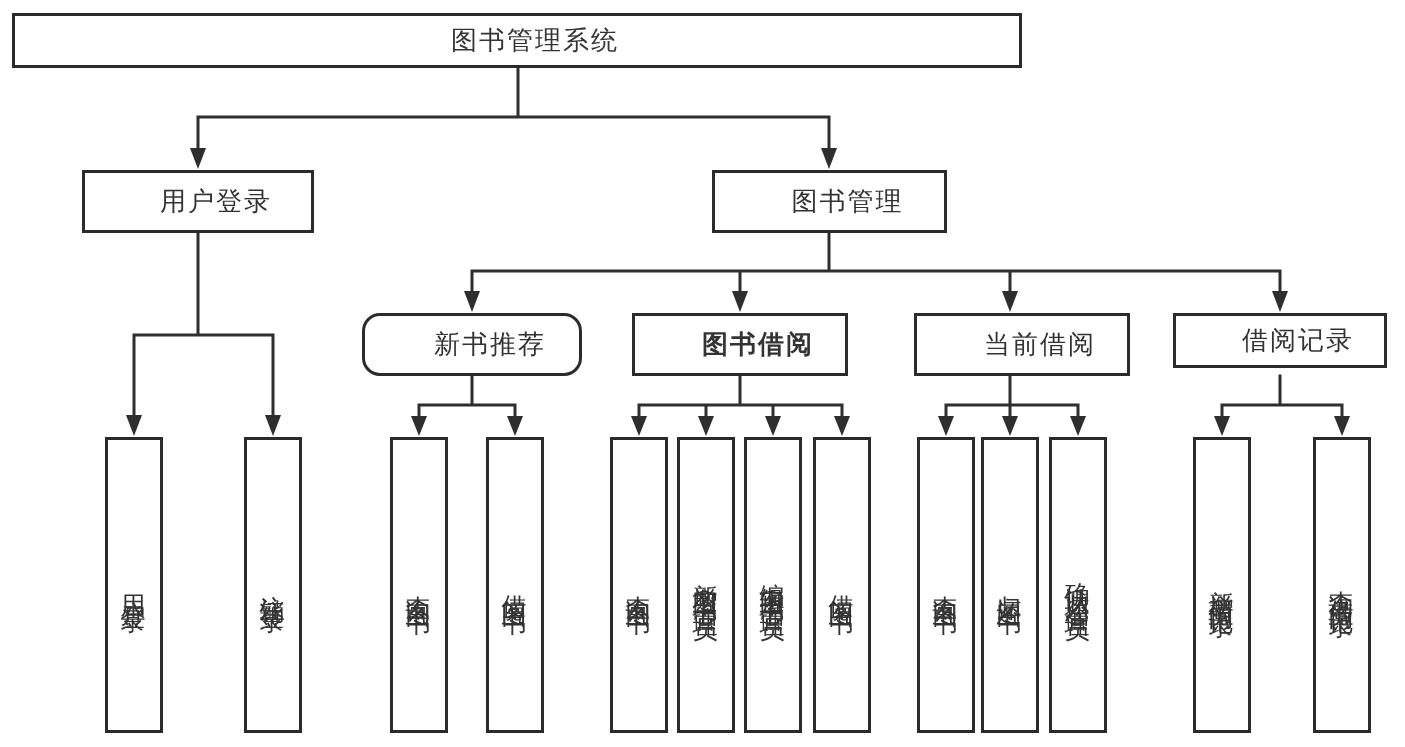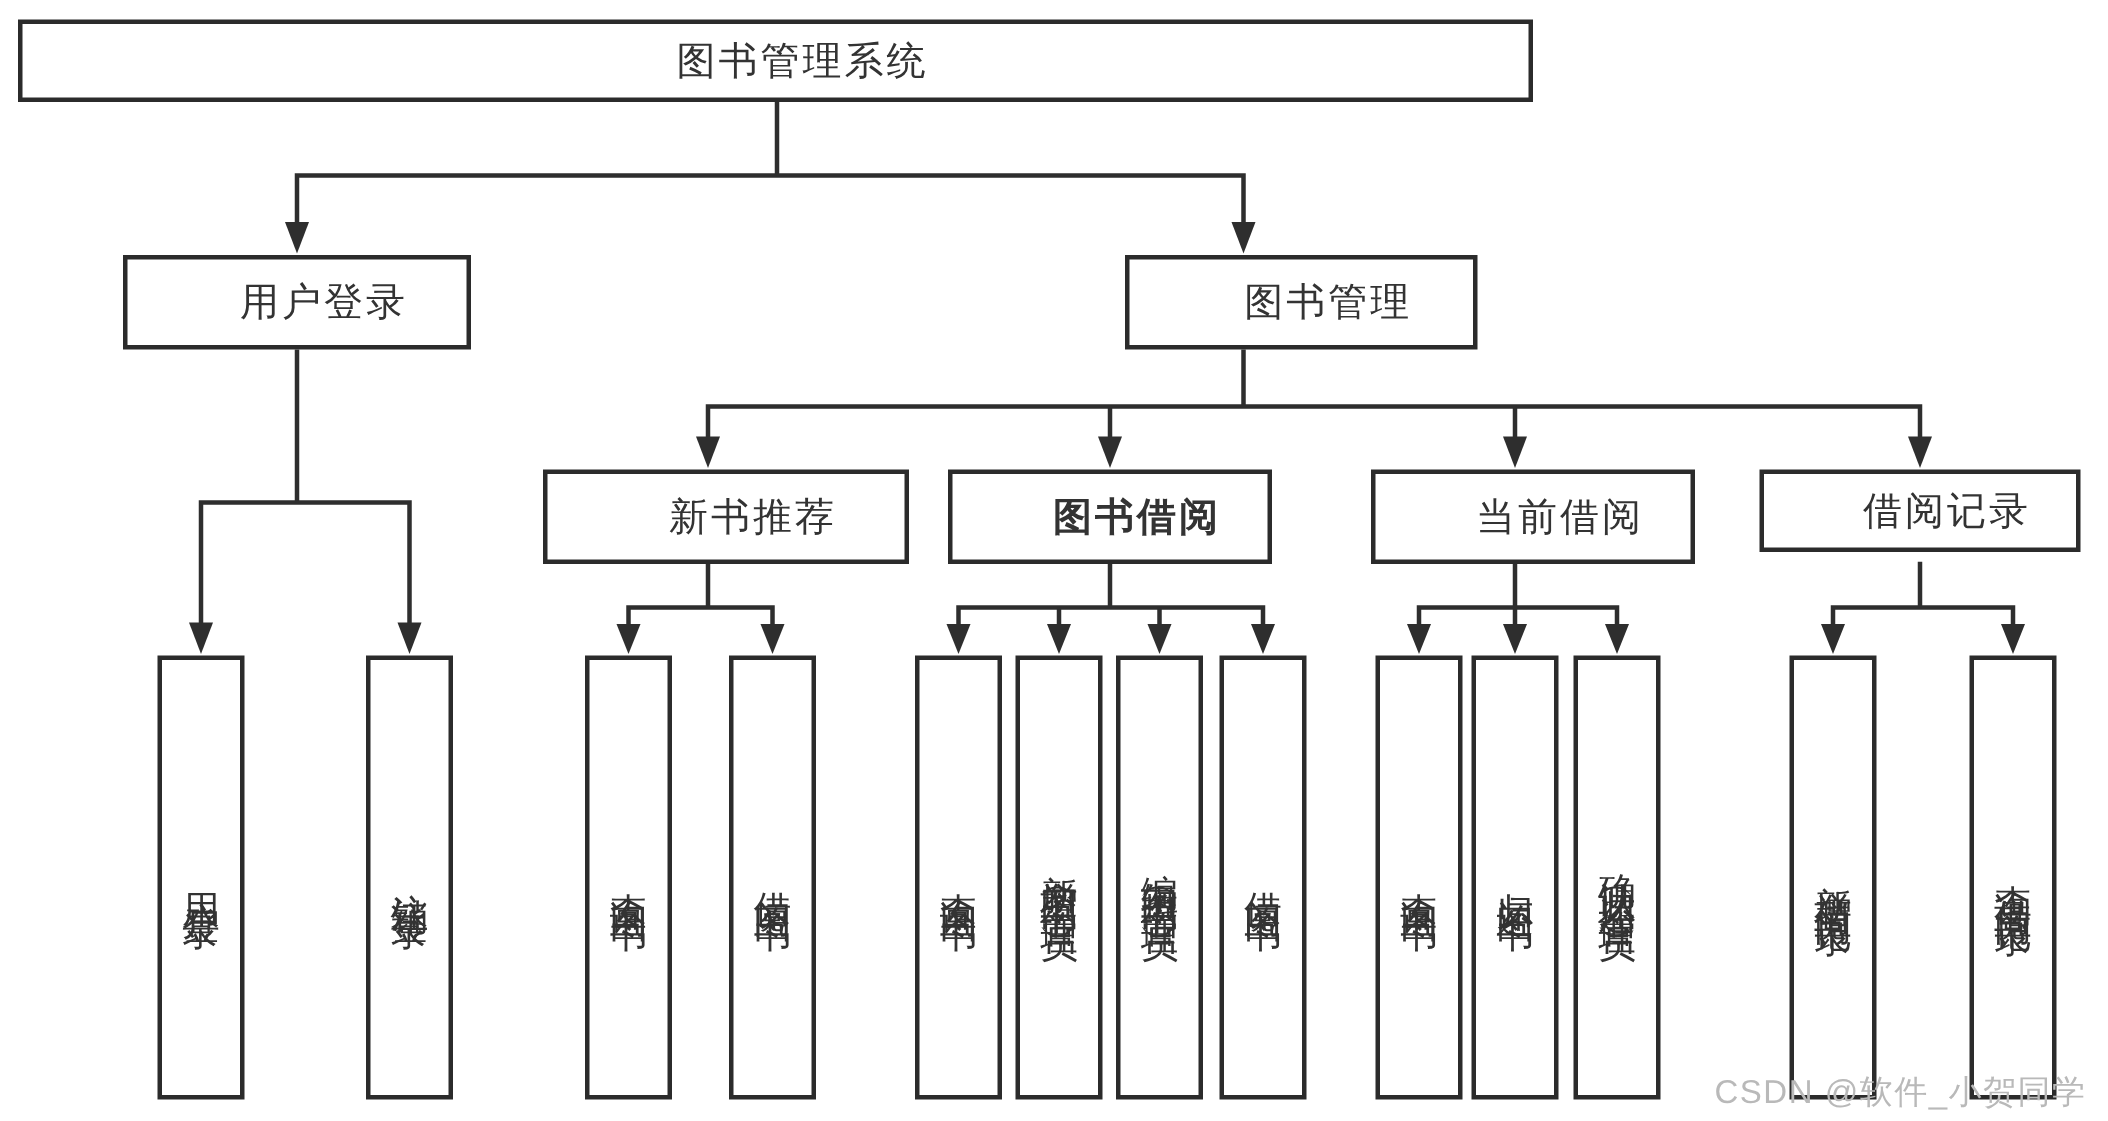--- a/index.html
+++ b/index.html
@@ -76,23 +76,23 @@
     <g>
       <path d="M1280 376 V405 M1222 405 H1342 M1222 405 V419 M1342 405 V419" stroke-linecap="square"></path>
       <polygon points="1214,416 1230,416 1222,436"></polygon>
       <polygon points="1334,416 1350,416 1342,436"></polygon>
     </g>
   </svg>
 
   <div class="node" style="left:12px; top:13px; width:1010px; height:55px;">图书管理系统</div>
 
   <div class="node" style="left:82px; top:170px; width:232px; height:63px;">用户登录</div>
-  <div class="node" style="left:712px; top:170px; width:235px; height:63px;margin-left:38px;">图书管理</div>
+  <div class="node" style="left:712px; top:170px; width:235px; height:63px;">图书管理</div>
 
-  <div class="node" style="left:362px; top:313px; width:244px; height:63px;">新书推荐</div>
+  <div class="node" style="left:362px; top:313px; width:220px; height:63px;border-radius:18px;">新书推荐</div>
   <div class="node" style="left:632px; top:313px; width:216px; height:63px;font-weight:bold;">图书借阅</div>
   <div class="node" style="left:902px; top:313px; width:216px; height:63px;margin-left:12px;">当前借阅</div>
   <div class="node" style="left:1173px; top:313px; width:214px; height:55px;">借阅记录</div>
 
   <div class="node vert" style="left:105px; top:437px; width:58px; height:296px;">用户登录</div>
   <div class="node vert" style="left:244px; top:437px; width:58px; height:296px;">注销登录</div>
 
   <div class="node vert" style="left:390px; top:437px; width:58px; height:296px;">查询图书</div>
   <div class="node vert" style="left:486px; top:437px; width:58px; height:296px;">借阅图书</div>
 
@@ -101,14 +101,13 @@
   <div class="node vert" style="left:744px; top:437px; width:58px; height:296px;">编辑图书（管理员）</div>
   <div class="node vert" style="left:813px; top:437px; width:58px; height:296px;">借阅图书</div>
 
   <div class="node vert" style="left:917px; top:437px; width:58px; height:296px;">查询图书</div>
   <div class="node vert" style="left:981px; top:437px; width:58px; height:296px;">归还图书</div>
   <div class="node vert" style="left:1049px; top:437px; width:58px; height:296px;">确认归还（管理员）</div>
 
   <div class="node vert" style="left:1193px; top:437px; width:58px; height:296px;">新增借阅记录</div>
   <div class="node vert" style="left:1313px; top:437px; width:58px; height:296px;">查询借阅记录</div>
 
-  <div class="watermark">CSDN @软件_小贺同学</div>
 </div>
 
 </body></html>

